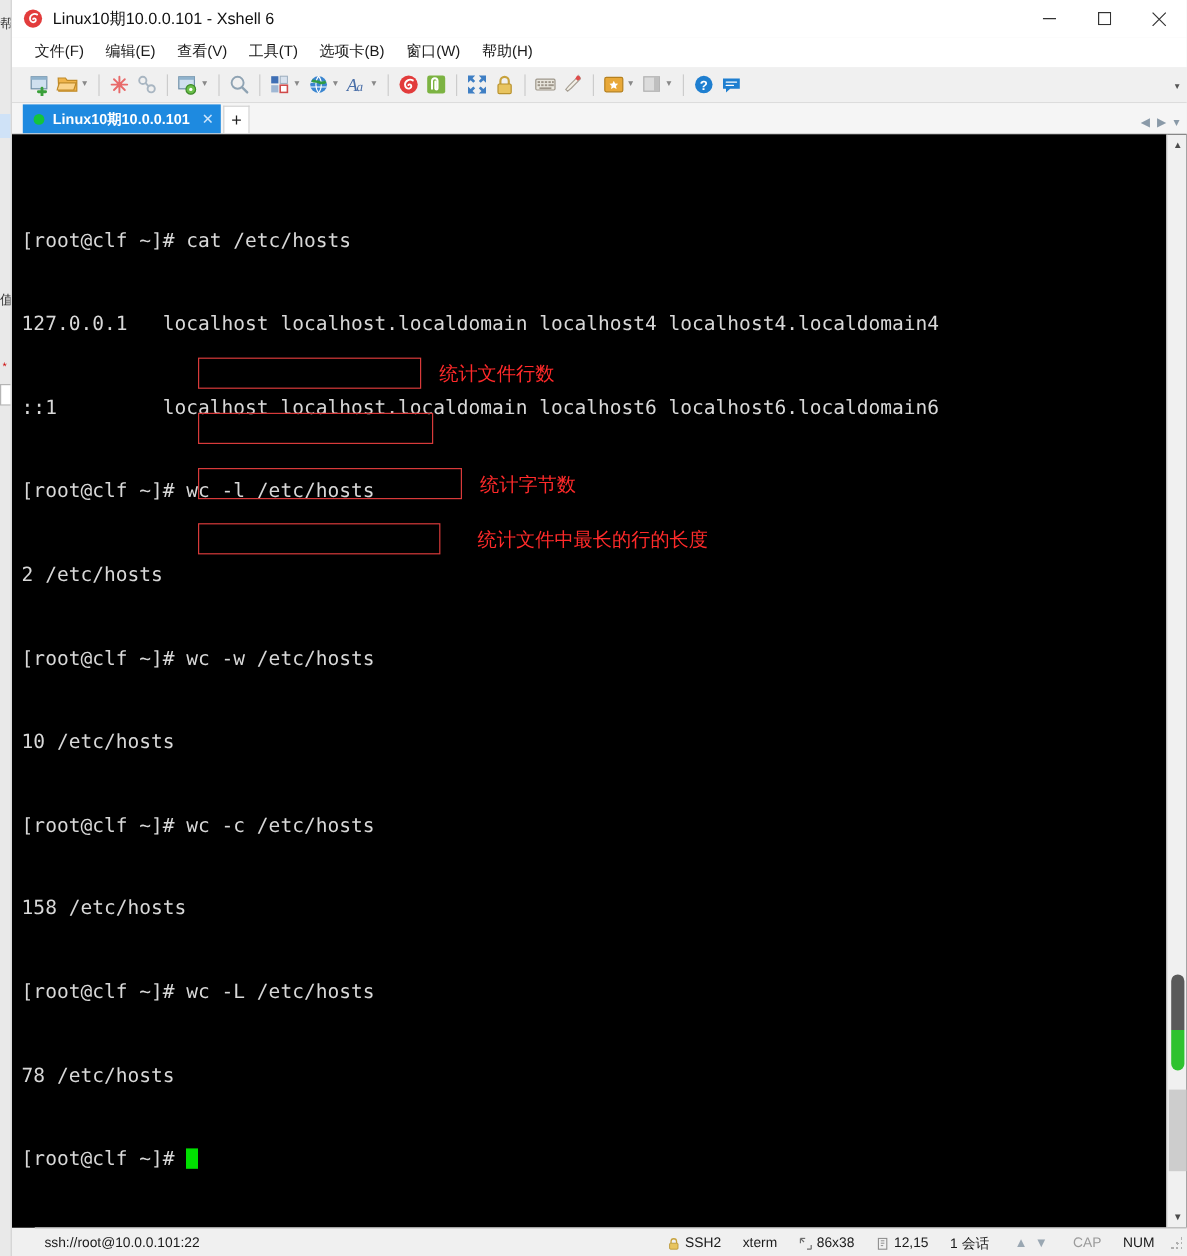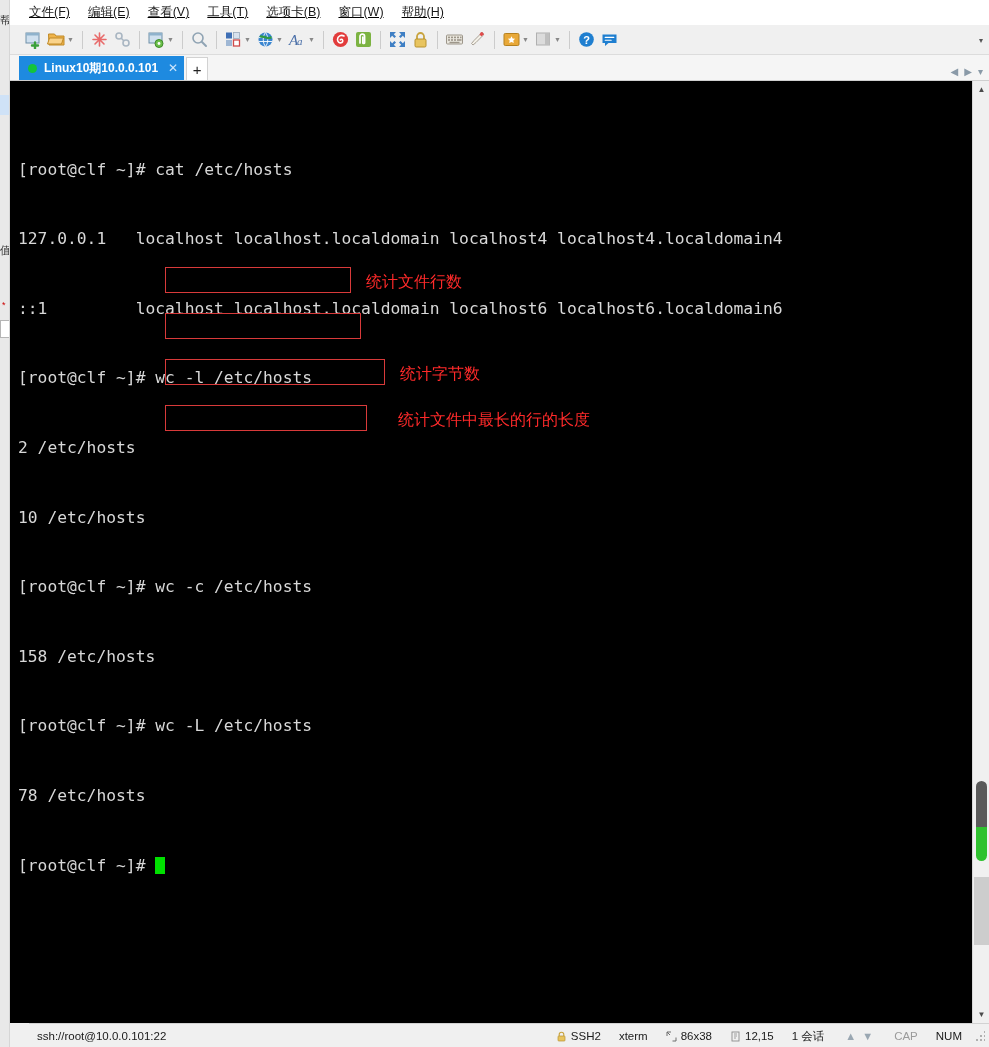--- a/index.html
+++ b/index.html
@@ -114,21 +114,20 @@
   }
 
   
   .menubar {
     height: 25px;
     background: #ffffff;
     display: flex;
     align-items: center;
     padding-left: 10px;
     flex: 0 0 auto;
-    text-decoration: underline;
   }
   .menu-item {
     font-size: 12.5px;
     color: #1a1a1a;
     padding: 3px 9px;
     white-space: nowrap;
   }
 
   
   .toolbar {
@@ -343,20 +342,46 @@
   <div class="bg-window">
     <div class="bg-tab">帮</div>
     <div class="bg-strip"></div>
     <div class="bg-chunk">值</div>
     <div class="bg-red">*</div>
     <div class="bg-field"></div>
   </div>
 
   <div class="xwin">
 
+    <div class="titlebar">
+      <div class="app-icon">
+        <svg width="17" height="17" viewBox="0 0 17 17">
+          <circle cx="8.5" cy="8.5" r="7.6" fill="#e23c3c"></circle>
+          <path d="M12 5.2c-2.6-1.6-6 .2-6 3.2 0 2 1.6 3.4 3.2 3.1 1.3-.2 2-1.5 1.5-2.5-.4-.8-1.6-1-2.1-.2" fill="none" stroke="#ffffff" stroke-width="1.5" stroke-linecap="round"></path>
+        </svg>
+      </div>
+      <div class="title-text">Linux10期10.0.0.101 - Xshell 6</div>
+      <div class="win-controls">
+        <div class="win-btn">
+          <svg width="11" height="11" viewBox="0 0 11 11">
+              <path d="M0 5.5h11" stroke="#333" stroke-width="1"></path>
+            </svg>
+        </div>
+        <div class="win-btn">
+          <svg width="11" height="11" viewBox="0 0 11 11">
+              <rect x="0.5" y="0.5" width="10" height="10" fill="none" stroke="#333" stroke-width="1"></rect>
+            </svg>
+        </div>
+        <div class="win-btn close">
+          <svg width="12" height="12" viewBox="0 0 12 12">
+              <path d="M0.5 0.5l11 11M11.5 0.5l-11 11" stroke="currentColor" stroke-width="1"></path>
+            </svg>
+        </div>
+      </div>
+    </div>
 
     <div class="menubar">
       <div class="menu-item">文件(F)</div>
       <div class="menu-item">编辑(E)</div>
       <div class="menu-item">查看(V)</div>
       <div class="menu-item">工具(T)</div>
       <div class="menu-item">选项卡(B)</div>
       <div class="menu-item">窗口(W)</div>
       <div class="menu-item">帮助(H)</div>
     </div>
@@ -565,20 +590,21 @@
     </div>
 
     <div class="term-wrap">
       <div class="term">
 
         <div class="line"><span class="prompt">[root@clf ~]# </span><span>cat /etc/hosts</span></div>
         <div class="line"><span>127.0.0.1   localhost localhost.localdomain localhost4 localhost4.localdomain4</span></div>
         <div class="line"><span>::1         localhost localhost.localdomain localhost6 localhost6.localdomain6</span></div>
         <div class="line"><span class="prompt">[root@clf ~]# </span><span>wc -l /etc/hosts</span></div>
         <div class="line"><span>2 /etc/hosts</span></div>
+        <div class="line"><span class="prompt">[root@clf ~]# </span><span>wc -w /etc/hosts</span></div>
         <div class="line"><span>10 /etc/hosts</span></div>
         <div class="line"><span class="prompt">[root@clf ~]# </span><span>wc -c /etc/hosts</span></div>
         <div class="line"><span>158 /etc/hosts</span></div>
         <div class="line"><span class="prompt">[root@clf ~]# </span><span>wc -L /etc/hosts</span></div>
         <div class="line"><span>78 /etc/hosts</span></div>
         <div class="line"><span class="prompt">[root@clf ~]# </span><span class="cursor"></span></div>
 
         
         <div class="anno-box" style="left:155px;top:186px;width:186px;height:26px;"></div>
         <div class="anno-box" style="left:155px;top:232px;width:196px;height:26px;"></div>

